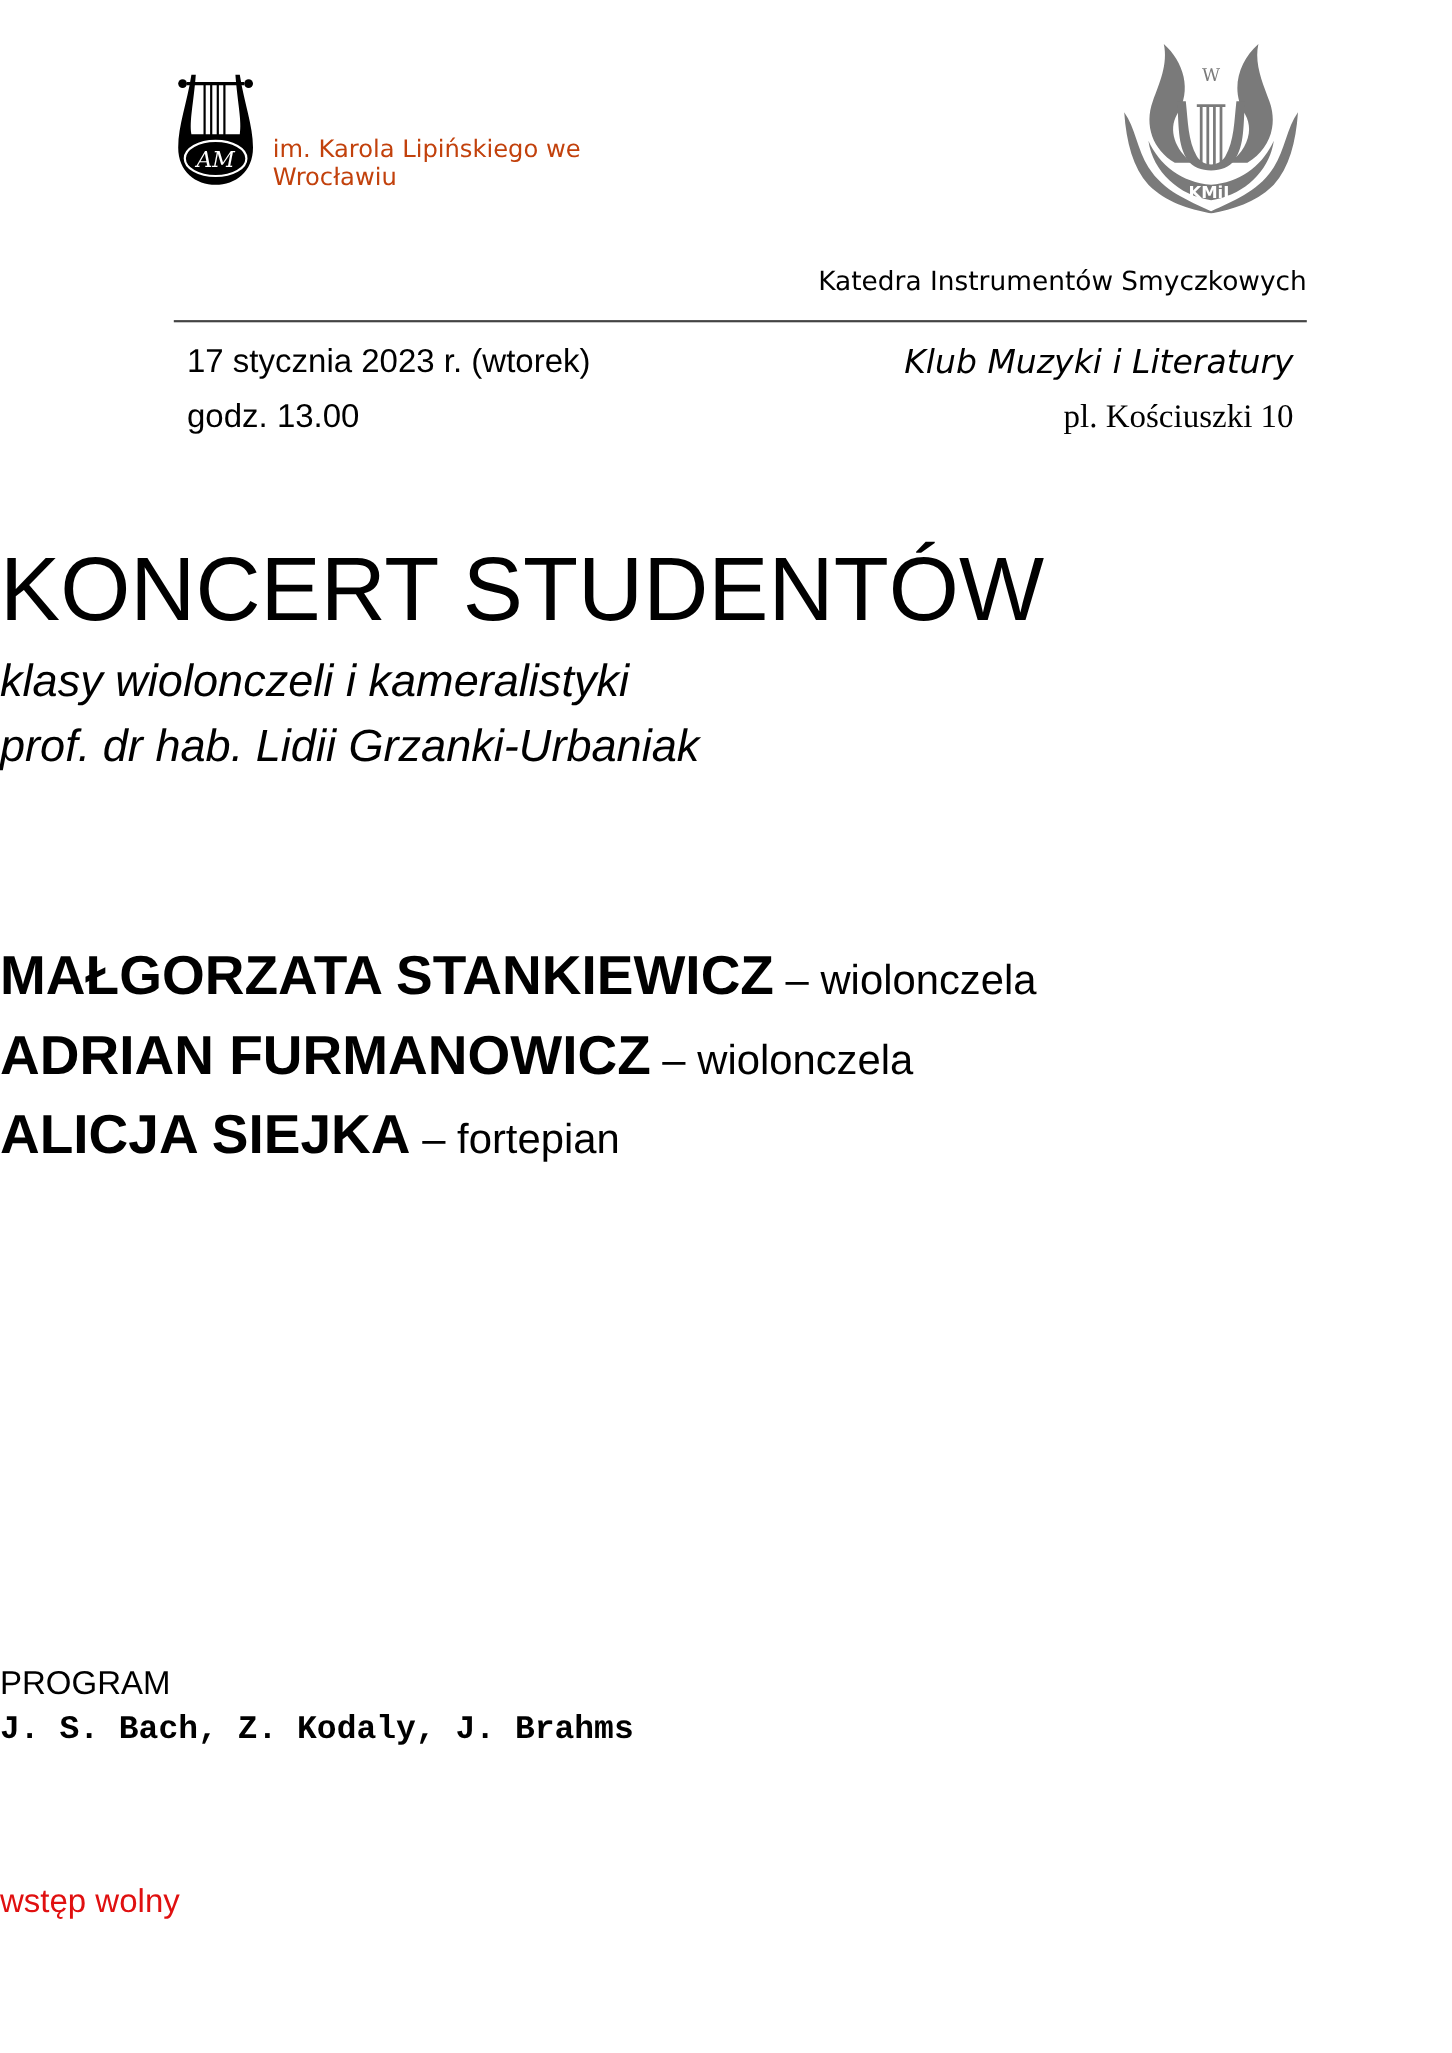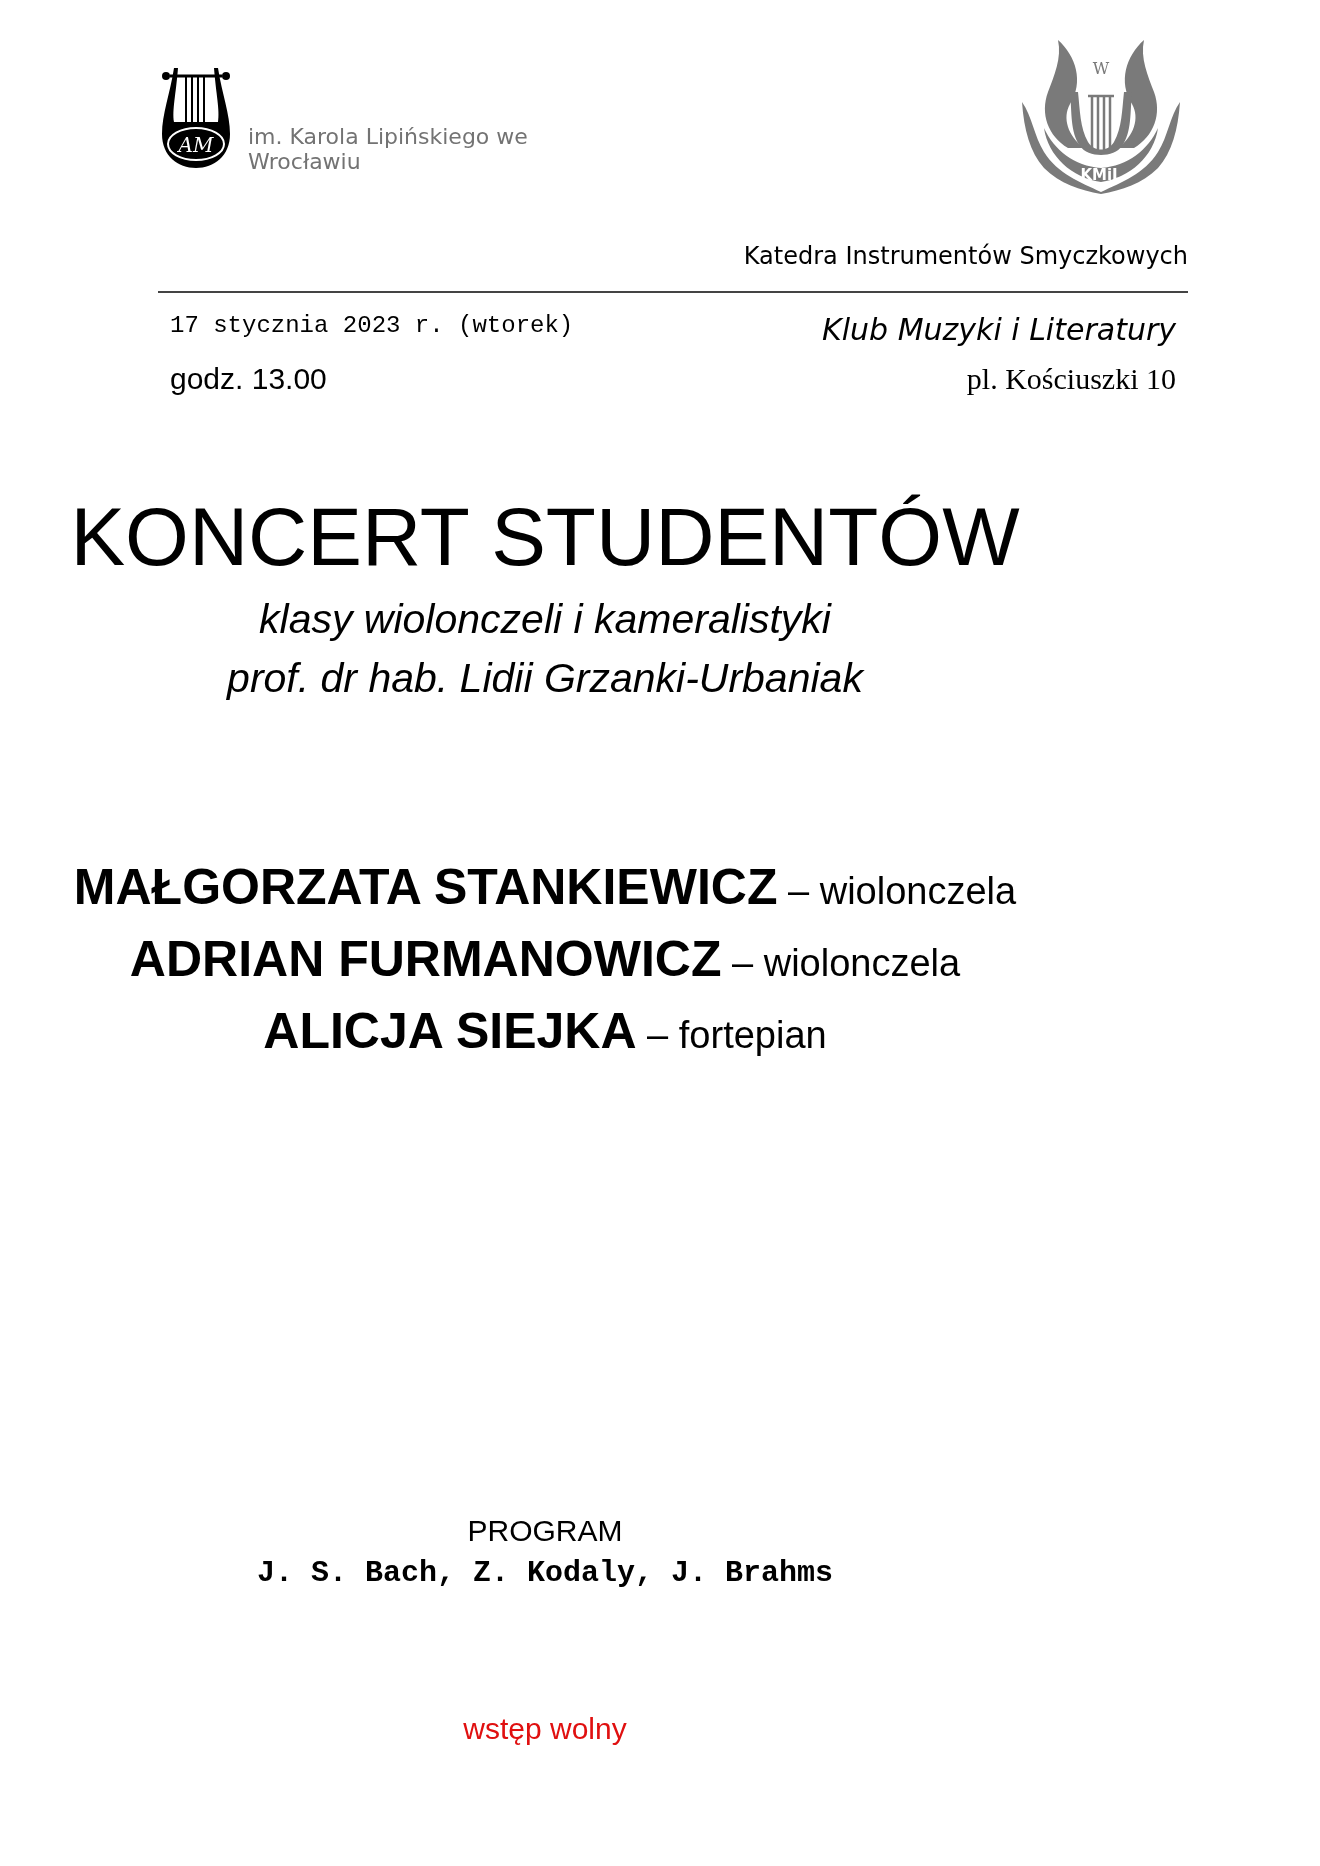--- a/index.html
+++ b/index.html
@@ -2,33 +2,33 @@
 <html><head>
 <meta charset="utf-8">
 <style>
   html, body { margin:0; padding:0; background:#ffffff; }
   body { width:1320px; height:1866px; position:relative; overflow:hidden; color:#000; }
   .abs { position:absolute; }
 
   #logo-left { left:160px; top:64px; width:480px; height:106px; }
   #logo-left .mark { position:absolute; left:0; top:0; width:72px; height:106px; }
   #logo-left .name { position:absolute; left:88px; top:20px; font-size:32px; letter-spacing:0.5px; font-family:"DejaVu Serif", serif; }
-  #logo-left .sub { position:absolute; left:88px; top:60px; font-size:22px; font-family:"DejaVu Sans", sans-serif; color:#737373; }
+  #logo-left .sub { position:absolute; left:88px; top:60px; font-size:22px; font-family:"DejaVu Sans", sans-serif; color:#c2410c; }
 
   #logo-right { left:1018px; top:32px; width:166px; height:162px; }
 
   #dept { right:132px; top:242px; font-size:24px; font-family:"DejaVu Sans", sans-serif; color:#000000; }
   #rule { left:158px; top:291px; width:1030px; height:2px; background:#444; }
 
-  #date { left:170px; top:312px; font-size:24px; font-family:Liberation Mono, monospace; }
+  #date { left:170px; top:312px; font-size:30px; font-family:Liberation Sans, sans-serif; }
   #time { left:170px; top:362px; font-size:30px; font-family:Liberation Sans, sans-serif; }
   #venue { right:144px; top:312px; font-size:30px; font-family:"DejaVu Sans", sans-serif; text-align:right;font-style:italic; }
   #address { right:144px; top:362px; font-size:30px; font-family:Liberation Serif, serif; text-align:right; }
 
-  .center { left:0; width:1090px; text-align:center; }
+  .center { left:0; width:1090px; text-align:left; }
   #title { top:490px; font-size:82px; font-family:"Liberation Sans", sans-serif; letter-spacing:0px; }
   #subtitle1 { top:596px; font-size:41px; font-style:italic; font-family:"Liberation Sans", sans-serif; }
   #subtitle2 { top:655px; font-size:41px; font-style:italic; font-family:"Liberation Sans", sans-serif; }
 
   .performer { font-family:"Liberation Sans", sans-serif; }
   .performer .pname { font-weight:bold; font-size:50px; }
   .performer .pinst { font-size:38px; }
   #perf0 { top:858px; }
   #perf1 { top:930px; }
   #perf2 { top:1002px; }

